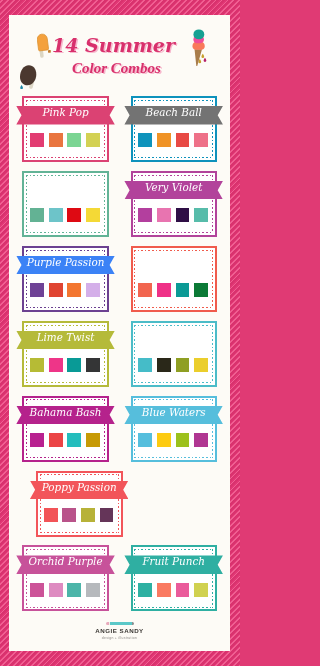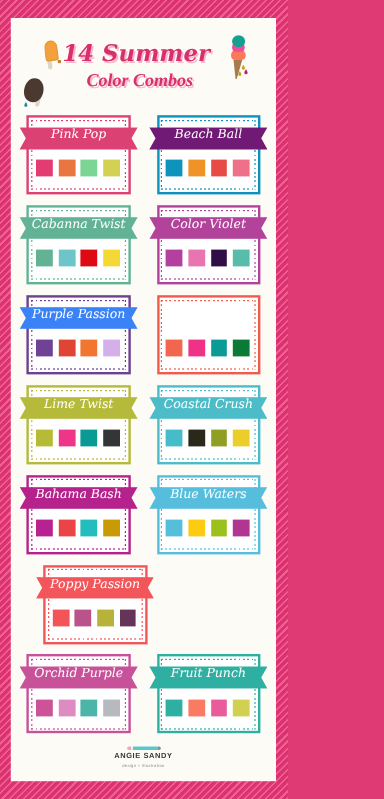--- a/index.html
+++ b/index.html
@@ -98,54 +98,51 @@
     <div class="inner" style="color:#0e92bc">
         <i class="l"></i>
         <i class="r"></i>
       </div>
     <div class="swatches">
         <div class="sw" style="left:5.8px;background:#0e93bc"></div>
         <div class="sw" style="left:24.4px;background:#f09327"></div>
         <div class="sw" style="left:43.0px;background:#e84a45"></div>
         <div class="sw" style="left:61.6px;background:#ee7189"></div>
       </div>
-    <div class="ribbon" style="background:#701a75">
+    <div class="ribbon" style="background:#737373">
       <span class="rname">Beach Ball</span>
     </div>
   </div>
 
   <div class="card" style="left:13.4px;top:155.9px;border-color:#62b396">
     <div class="inner" style="color:#62b396">
         <i class="l"></i>
         <i class="r"></i>
       </div>
     <div class="swatches">
         <div class="sw" style="left:5.8px;background:#63b294"></div>
         <div class="sw" style="left:24.4px;background:#6dc4c9"></div>
         <div class="sw" style="left:43.0px;background:#de0a13"></div>
         <div class="sw" style="left:61.6px;background:#f4d936"></div>
       </div>
-    <div class="ribbon" style="background:#62b396">
-      <span class="rname">Cabanna Twist</span>
-    </div>
   </div>
 
   <div class="card" style="left:121.5px;top:155.9px;border-color:#b2439b">
     <div class="inner" style="color:#b2439b">
         <i class="l"></i>
         <i class="r"></i>
       </div>
     <div class="swatches">
         <div class="sw" style="left:5.8px;background:#b33f9e"></div>
         <div class="sw" style="left:24.4px;background:#e874b0"></div>
         <div class="sw" style="left:43.0px;background:#2f0f46"></div>
         <div class="sw" style="left:61.6px;background:#57bcaa"></div>
       </div>
     <div class="ribbon" style="background:#b2439b">
-      <span class="rname">Color Violet</span>
+      <span class="rname">Very Violet</span>
     </div>
   </div>
 
   <div class="card" style="left:13.4px;top:230.8px;border-color:#6c4191">
     <div class="inner" style="color:#6c4191">
         <i class="l"></i>
         <i class="r"></i>
       </div>
     <div class="swatches">
         <div class="sw" style="left:5.8px;background:#6f4296"></div>
@@ -191,23 +188,20 @@
     <div class="inner" style="color:#4bbcc8">
         <i class="l"></i>
         <i class="r"></i>
       </div>
     <div class="swatches">
         <div class="sw" style="left:5.8px;background:#45bcc8"></div>
         <div class="sw" style="left:24.4px;background:#2a2819"></div>
         <div class="sw" style="left:43.0px;background:#8f9f23"></div>
         <div class="sw" style="left:61.6px;background:#ebce2c"></div>
       </div>
-    <div class="ribbon" style="background:#4bbcc8">
-      <span class="rname">Coastal Crush</span>
-    </div>
   </div>
 
   <div class="card" style="left:13.4px;top:380.6px;border-color:#b5228c">
     <div class="inner" style="color:#b5228c">
         <i class="l"></i>
         <i class="r"></i>
       </div>
     <div class="swatches">
         <div class="sw" style="left:5.8px;background:#b82190"></div>
         <div class="sw" style="left:24.4px;background:#eb4446"></div>

